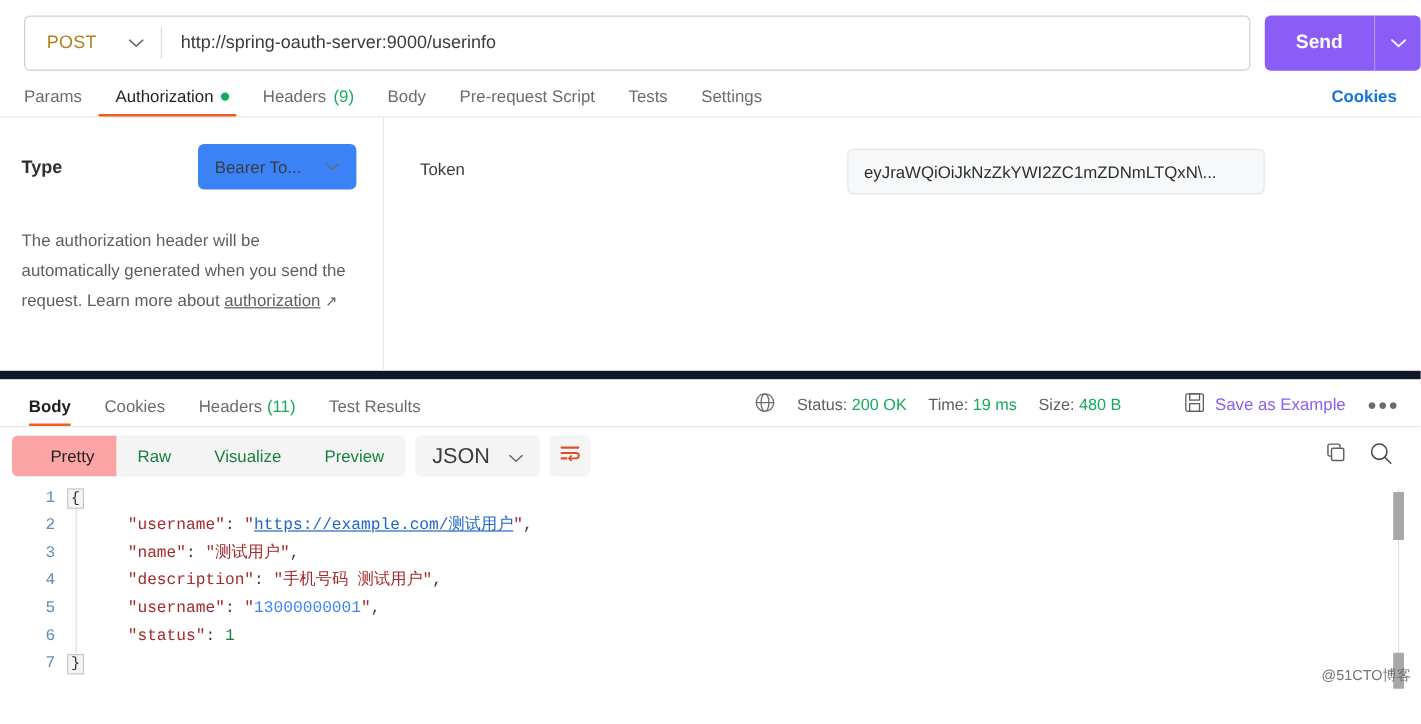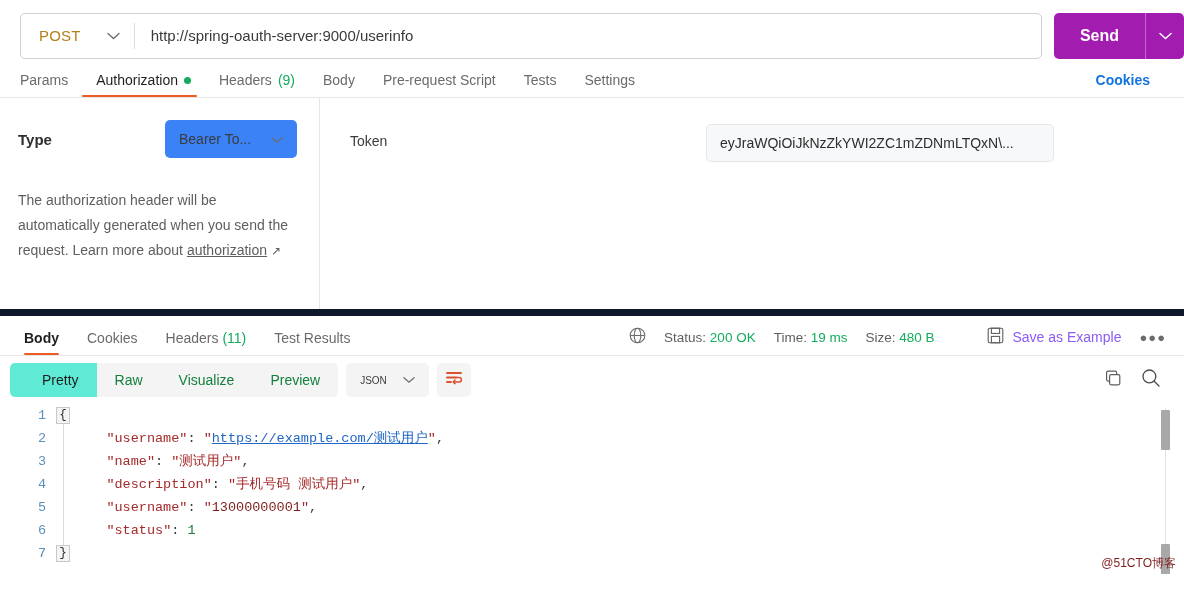--- a/index.html
+++ b/index.html
@@ -40,41 +40,41 @@
   .url-text {
     flex: 1; padding: 0 16px;
     font-size: 15px; color: #3b3b3b;
     white-space: nowrap; overflow: hidden;
     cursor: text;
   }
   .send-group {
     display: flex; align-items: stretch;
     margin-left: 12px;
     height: 46px;
-    background: #a21caf; border-radius: 5px;
+    background: #8b5cf6; border-radius: 5px;
     overflow: hidden;
   }
   .send-btn {
     display: flex; align-items: center; justify-content: center;
     padding: 0 26px;
     color: #fff; font-size: 16px; font-weight: bold;
     cursor: pointer; border: none; background: transparent;
     font-family: "Liberation Sans", sans-serif;
   }
   .send-divider { width: 1px; background: rgba(255,255,255,.35); }
   .send-caret {
     display: flex; align-items: center; justify-content: center;
     width: 38px; cursor: pointer;
   }
 
   
   .req-tabs {
     display: flex; align-items: flex-end;
     height: 36px;
-    padding: 0 34px 0 20px;
+    padding: 0 20px 0 20px;
     border-bottom: 1px solid #e6e6e6;
     position: relative;
   }
   .tab {
     position: relative;
     display: flex; align-items: center; gap: 6px;
     padding: 0 14px 9px 14px;
     font-size: 14px; color: #6b6b6b;
     cursor: pointer; white-space: nowrap;
   }
@@ -187,26 +187,26 @@
   .seg-group {
     display: flex; align-items: center;
     background: #f4f4f4; border-radius: 5px;
     height: 34px; overflow: hidden;
   }
   .seg {
     padding: 0 18px; height: 100%;
     display: flex; align-items: center;
     font-size: 14px; color: #15803d; cursor: pointer;
   }
-  .seg.active { background: #5eead4; color: #1f1f1f; padding-left: 32px; }
+  .seg.active { background: #fca5a5; color: #1f1f1f; padding-left: 32px; }
   .json-pill {
     display: flex; align-items: center; gap: 16px;
     height: 34px; padding: 0 14px;
     background: #f4f4f4; border-radius: 5px;
-    font-size: 10px; color: #3b3b3b; cursor: pointer;
+    font-size: 18px; color: #3b3b3b; cursor: pointer;
   }
   .wrap-btn {
     width: 34px; height: 34px;
     background: #f4f4f4; border-radius: 5px;
     display: flex; align-items: center; justify-content: center;
     cursor: pointer;
   }
   .icon-btn {
     width: 30px; height: 30px;
     display: flex; align-items: center; justify-content: center;
@@ -244,40 +244,40 @@
     border: 1px solid #c8c8c8; background: #f4f4f4;
     color: #2e2e2e; font-size: 12.5px;
     display: flex; align-items: center; justify-content: center;
     cursor: pointer;
   }
   .code-lines { flex: 1; }
   .cl { white-space: pre; height: 23px; }
   .k-key { color: #a52a2a; }
   .k-str { color: #a52a2a; }
   .k-num { color: #1d7a3e; }
-  .k-numstr { color: #7f1d1d; }
+  .k-numstr { color: #3b82f6; }
   .k-link { color: #2166c4; text-decoration: underline; }
   .k-punc { color: #3b3b3b; }
 
   
   .vscroll {
     position: absolute; right: 14px; top: 0; bottom: 0;
     width: 9px;
   }
   .vscroll-track {
     position: absolute; left: 4px; top: 4px; bottom: 0;
     width: 1px; background: #e2e2e2;
   }
   .vthumb {
     position: absolute; left: 0; width: 9px;
     background: #a8a8a8; border-radius: 1px;
   }
   .watermark {
     position: absolute; right: 8px; bottom: 2px;
-    font-size: 12px; color: #7f1d1d;
+    font-size: 12px; color: #737373;
     user-select: none; pointer-events: none;
   }
 </style>
 </head>
 <body>
 
 <div class="url-row">
   <div class="url-input-wrap">
     <div class="method-select">
       <span class="method-label">POST</span>

